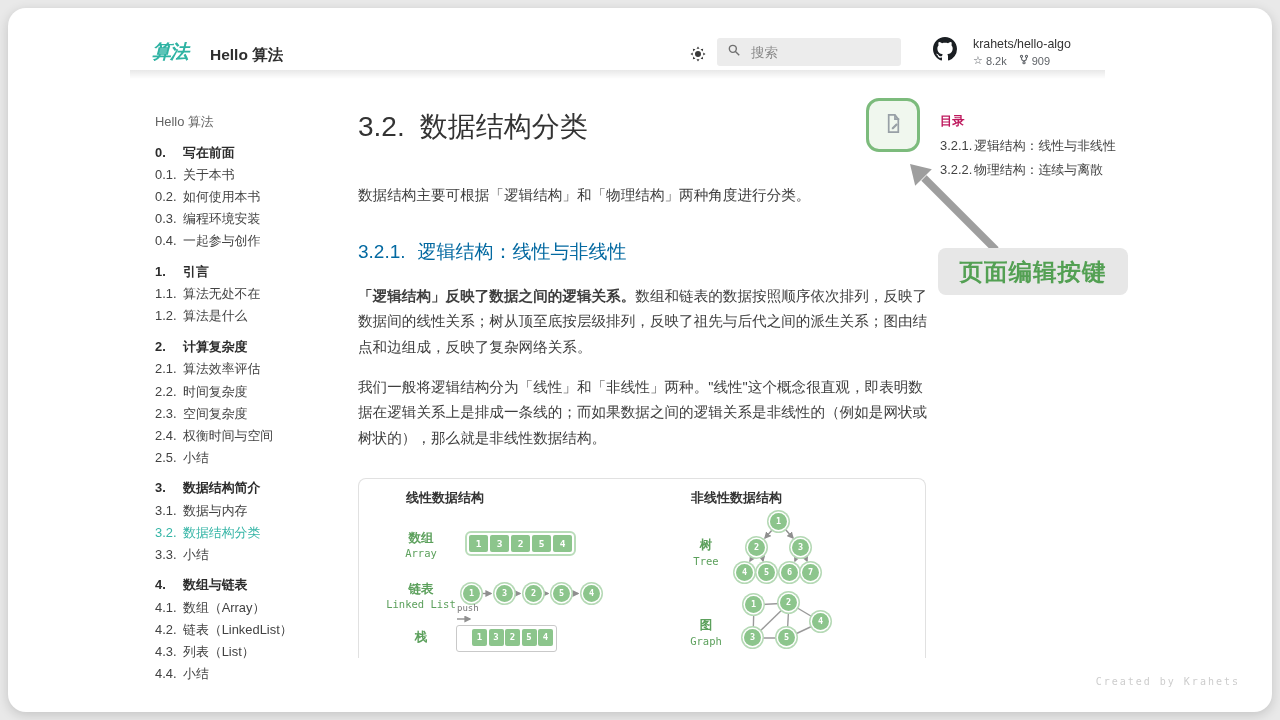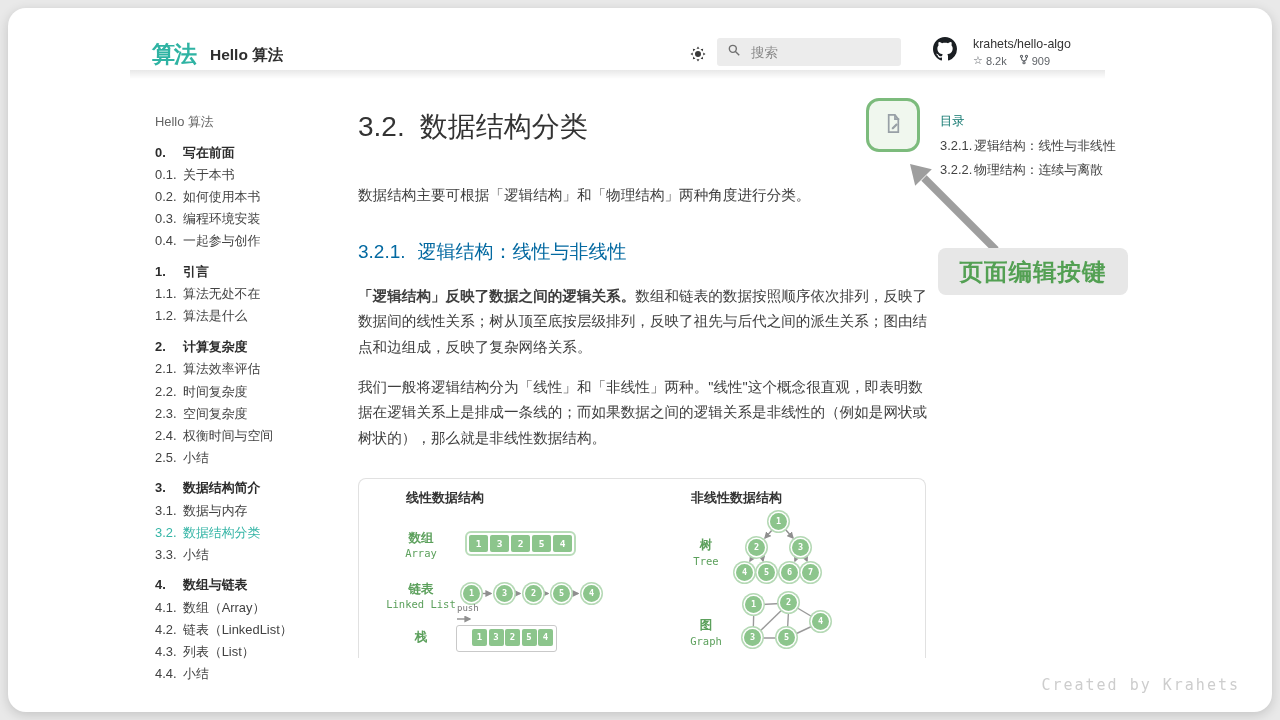--- a/index.html
+++ b/index.html
@@ -1,20 +1,20 @@
 <!DOCTYPE html>
 <html><head>
 <meta charset="utf-8">
 <style>
   html,body{margin:0;padding:0;}
   body{width:1280px;height:720px;background:#e9e9e9;font-family:"Liberation Sans",sans-serif;overflow:hidden;position:relative;}
   .card{position:absolute;left:8px;top:8px;width:1264px;height:704px;background:#fff;border-radius:18px;box-shadow:0 3px 12px rgba(0,0,0,.16);overflow:hidden;}
 
   
-  .hdr-logo{position:absolute;left:144px;top:31px;width:48px;font-size:23px;font-weight:800;color:#2fb3a3;letter-spacing:-1px;cursor:pointer;}
+  .hdr-logo{position:absolute;left:144px;top:31px;width:48px;font-size:19px;font-weight:800;font-style:italic;color:#2fb3a3;letter-spacing:-1px;cursor:pointer;}
   .hdr-title{position:absolute;left:202px;top:37px;font-size:15.5px;font-weight:700;color:#2e2e2e;cursor:pointer;}
   .theme-btn{position:absolute;left:681px;top:37px;width:18px;height:18px;cursor:pointer;}
   .searchbox{position:absolute;left:709px;top:30px;width:184px;height:28px;background:#ececec;border-radius:3px;display:flex;align-items:center;padding-left:10px;box-sizing:border-box;}
   .searchbox input{background:transparent;border:none;outline:none;font-size:13.5px;color:#333;width:140px;margin-left:8px;font-family:"Liberation Sans",sans-serif;}
   .searchbox input::placeholder{color:#8a8a8a;}
   .repo{position:absolute;left:925px;top:29px;display:flex;gap:16px;cursor:pointer;align-items:flex-start;}
   .repo-name{font-size:12.4px;color:#333;}
   .repo-stats{font-size:11px;color:#5f6368;margin-top:3px;display:flex;gap:12px;align-items:center;}
   .repo-stat{display:flex;gap:3px;align-items:center;}
   .hdr-shadow{position:absolute;left:122px;top:62px;width:975px;height:9px;background:linear-gradient(rgba(0,0,0,.09),rgba(0,0,0,0));}
@@ -23,21 +23,21 @@
   .side{position:absolute;left:147px;top:107px;width:196px;font-size:12.9px;color:#424242;line-height:1.05;}
   .side .site{color:#636363;margin-bottom:2px;}
   .sgroup{margin-top:17px;}
   .shead{font-weight:700;color:#2c2c2c;margin:9px 0;cursor:pointer;}
   .sitem{margin:8.5px 0;cursor:pointer;}
   .sitem.active{color:#35b5a6;}
   .num{display:inline-block;min-width:28px;}
 
   
   .toc{position:absolute;left:932px;top:107px;width:190px;font-size:12.9px;color:#424242;line-height:1.05;}
-  .toc-title{font-weight:400;font-size:12.3px;color:#0f766e;}
+  .toc-title{font-weight:700;font-size:12.3px;color:#be185d;}
   .toc-item{margin-top:11px;cursor:pointer;}
   .toc .num{min-width:34px;}
 
   
   .main{position:absolute;left:350px;top:100px;width:572px;color:#3e3e3e;}
   .h1{font-size:28px;font-weight:400;color:#333;margin:0;}
   .h1 .hnum{margin-right:15px;}
   .h2{font-size:19px;font-weight:400;color:#0369a1;margin:30px 0 0;}
   .h2 .hnum{margin-right:12px;}
   .para{font-size:14.6px;line-height:1.76;margin:0;}
@@ -59,21 +59,21 @@
   .fnode{position:absolute;width:17px;height:17px;border-radius:50%;background:#8cc58c;box-shadow:0 0 0 1.5px #fff,0 0 0 3px #b5d9b5;color:#fff;font-family:"DejaVu Sans Mono",monospace;font-size:8.5px;font-weight:700;line-height:17px;text-align:center;z-index:2;}
   .pushlbl{position:absolute;left:98px;top:124px;font-family:"DejaVu Sans Mono",monospace;font-size:9px;color:#777;z-index:2;}
   .stackbox{position:absolute;left:97px;top:146px;width:101px;height:27px;border:1px solid #c9c9c9;border-radius:3px;display:flex;gap:1.5px;padding:3px 0 0 15px;box-sizing:border-box;z-index:2;background:#fff;}
   .scell{width:15px;height:17px;background:#8cc58c;border-radius:2px;color:#fff;font-family:"DejaVu Sans Mono",monospace;font-size:9px;font-weight:700;line-height:17px;text-align:center;}
 
   
   .editbtn{position:absolute;left:858px;top:90px;width:54px;height:54px;border:3px solid #7cbb7c;border-radius:13px;background:#f0f7ee;box-sizing:border-box;display:flex;align-items:center;justify-content:center;cursor:pointer;z-index:4;}
   .annarrow{position:absolute;left:880px;top:142px;width:140px;height:112px;z-index:5;pointer-events:none;}
   .callout{position:absolute;left:930px;top:240px;width:190px;height:47px;background:#e7e7e7;border-radius:8px;display:flex;align-items:center;justify-content:center;font-size:23.5px;font-weight:800;color:#53a053;letter-spacing:1px;z-index:5;}
 
-  .credit{position:absolute;right:32px;top:668px;font-family:"DejaVu Sans Mono",monospace;font-size:15px;color:#cdcdcd;letter-spacing:2px;}
+  .credit{position:absolute;right:32px;top:668px;font-family:"DejaVu Sans Mono",monospace;font-size:10px;color:#cdcdcd;letter-spacing:2px;}
 </style>
 </head>
 <body>
 
 <div class="card">
 
   <div class="hdr-logo">算法</div>
   <div class="hdr-title">Hello 算法</div>
 
   <div class="theme-btn">

